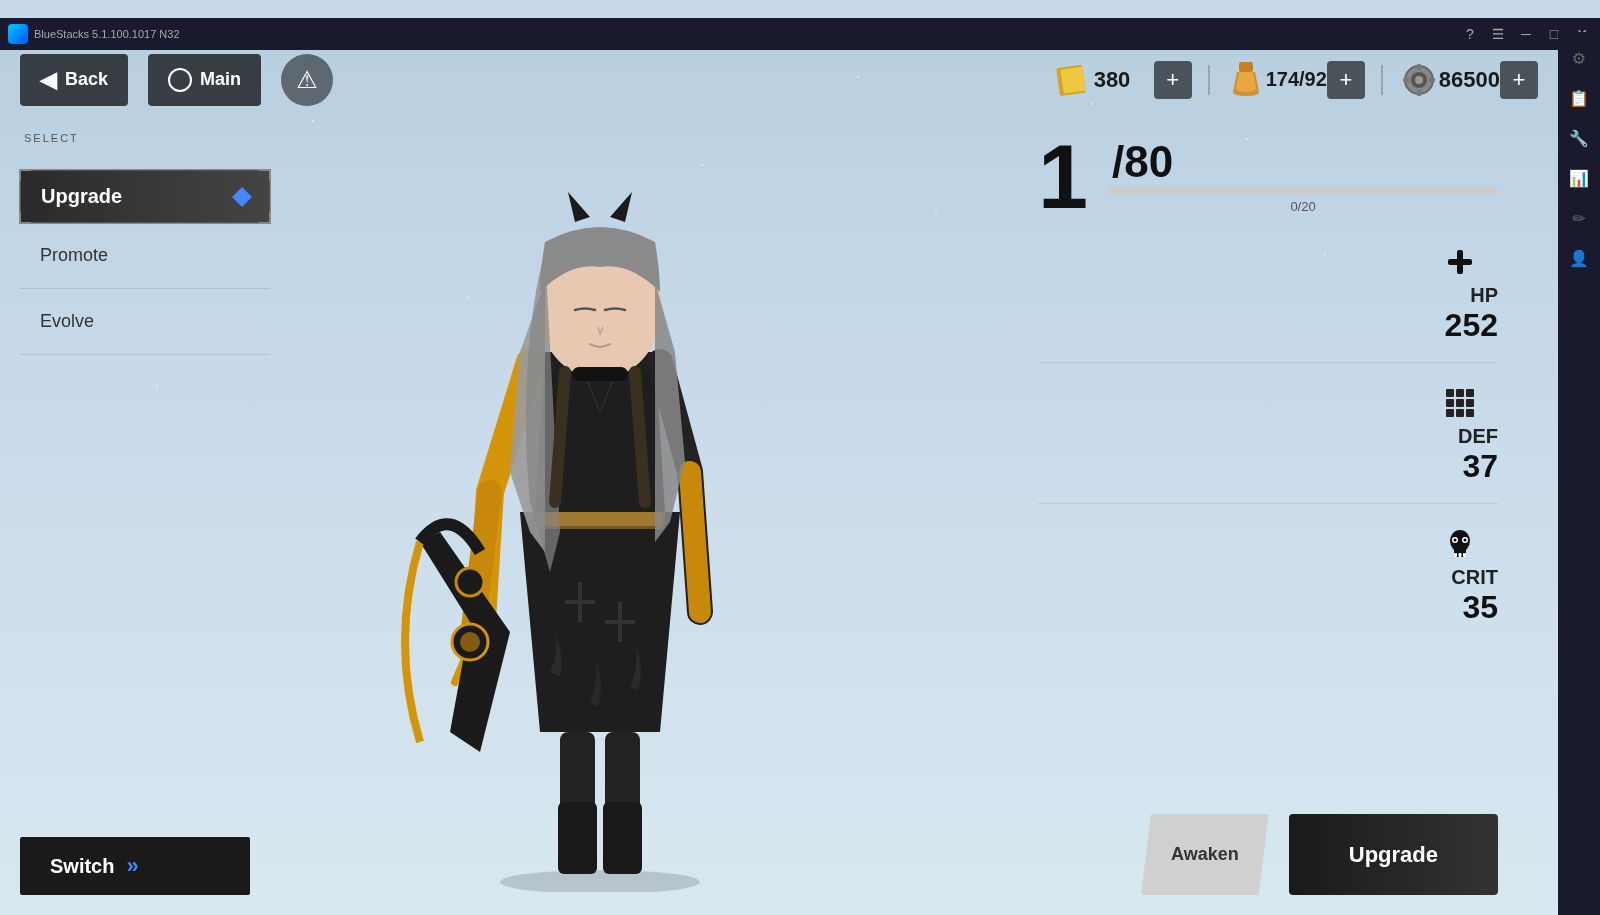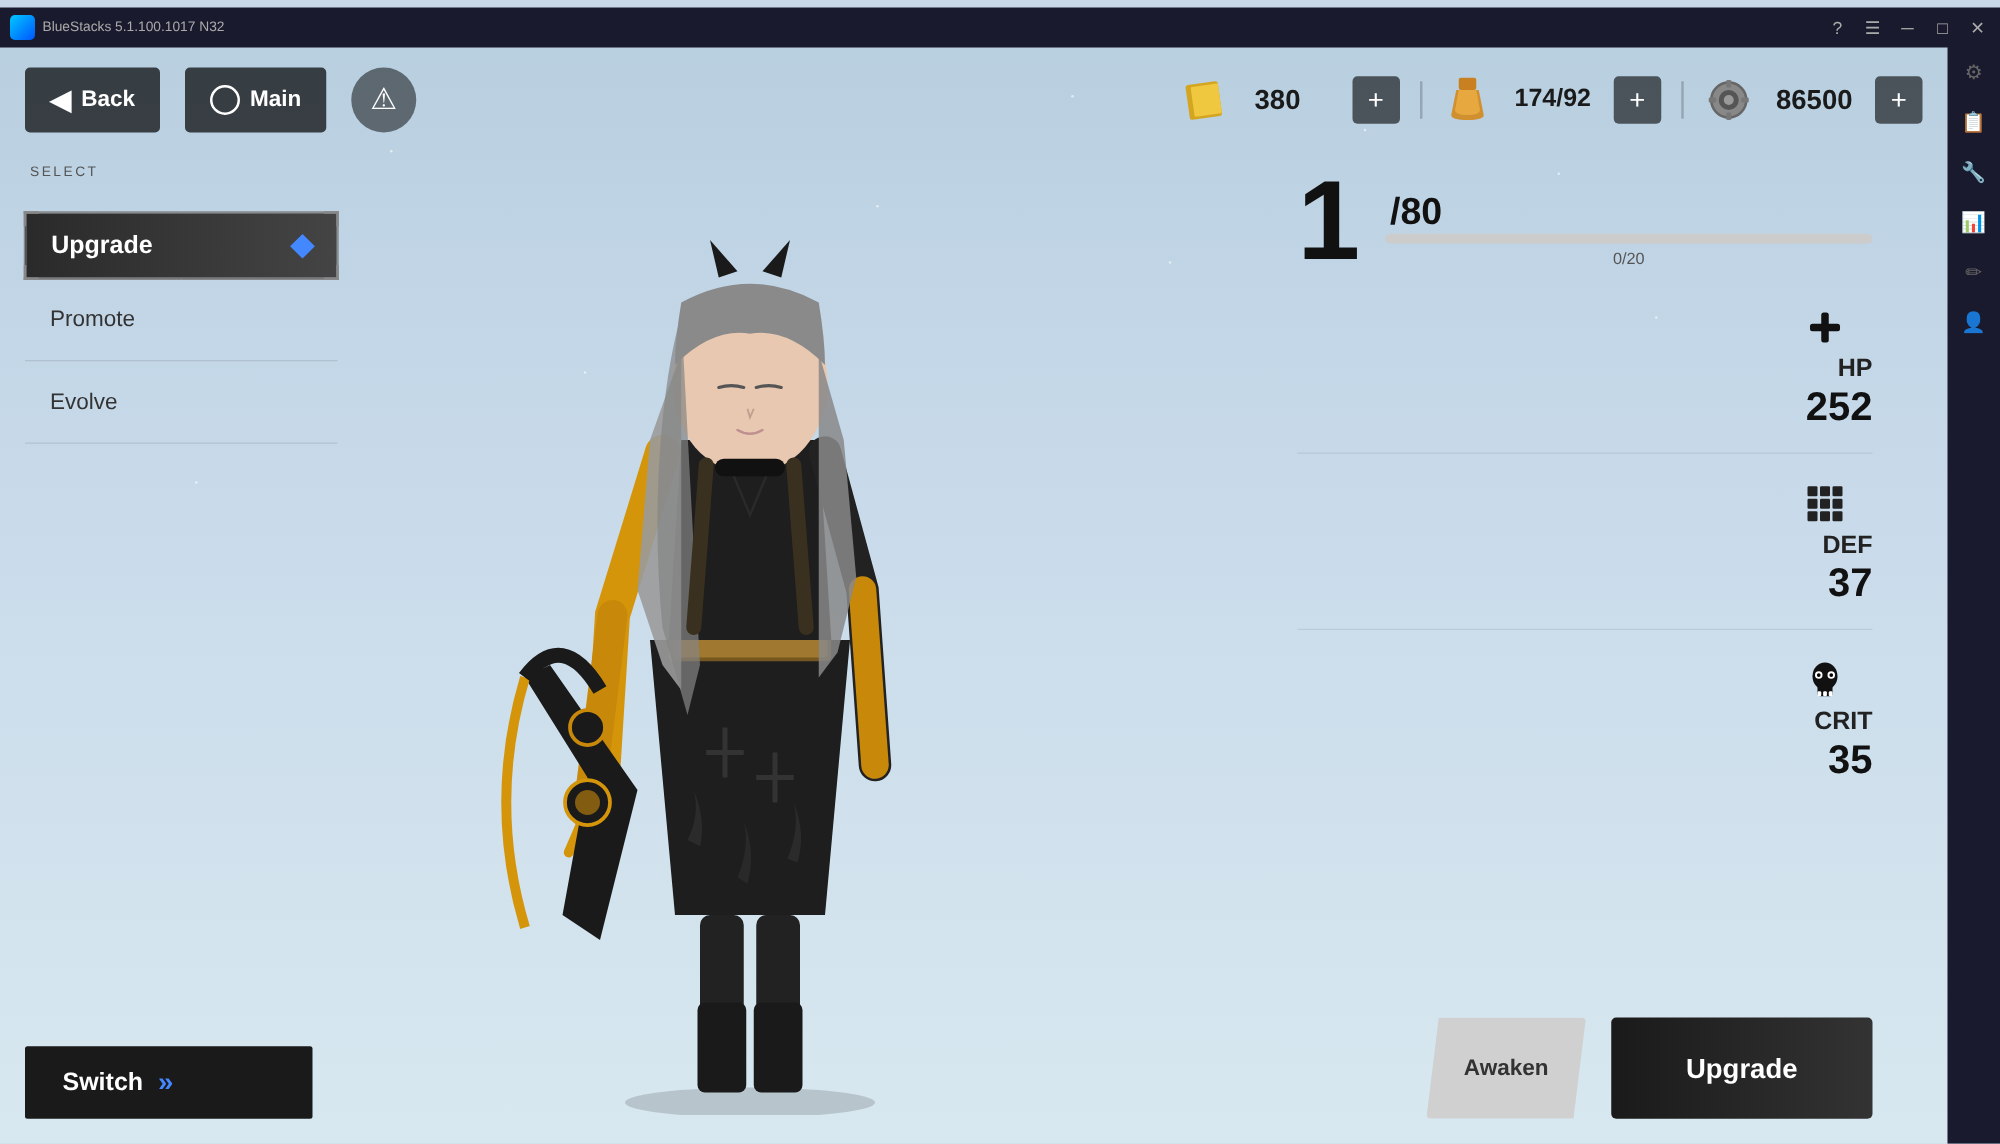--- a/index.html
+++ b/index.html
@@ -8,21 +8,21 @@
       height: 915px;
       overflow: hidden;
       font-family: 'Arial', sans-serif;
       background: #c8d8e8;
       position: relative;
     }
 
     
     .titlebar {
       position: absolute;
-      top: 6px; left: 0; right: 0;
+      top: 18px; left: 0; right: 0;
       height: 32px;
       background: #1a1a2e;
       display: flex;
       align-items: center;
       padding: 0 8px;
       z-index: 100;
       justify-content: space-between;
     }
     .titlebar-logo {
       width: 20px; height: 20px;
@@ -147,21 +147,21 @@
     }
     .resource-group {
       display: flex;
       align-items: center;
       gap: 8px;
       margin-left: auto;
     }
     .resource-item {
       display: flex;
       align-items: center;
-      gap: 18px;
+      gap: 0;
     }
     .resource-icon {
       width: 40px; height: 40px;
       display: flex; align-items: center; justify-content: center;
     }
     .resource-count {
       color: #1a1a1a;
       font-size: 22px;
       font-weight: bold;
       min-width: 60px;
@@ -261,21 +261,21 @@
       width: 460px;
       z-index: 10;
     }
     .level-number {
       font-size: 90px;
       font-weight: 900;
       color: #111;
       line-height: 1;
     }
     .level-max {
-      font-size: 30px;
+      font-size: 44px;
       color: #111;
       font-weight: bold;
       margin-left: 4px;
     }
     .level-bar {
       height: 8px;
       background: #ccc;
       border-radius: 4px;
       margin-bottom: 4px;
     }

